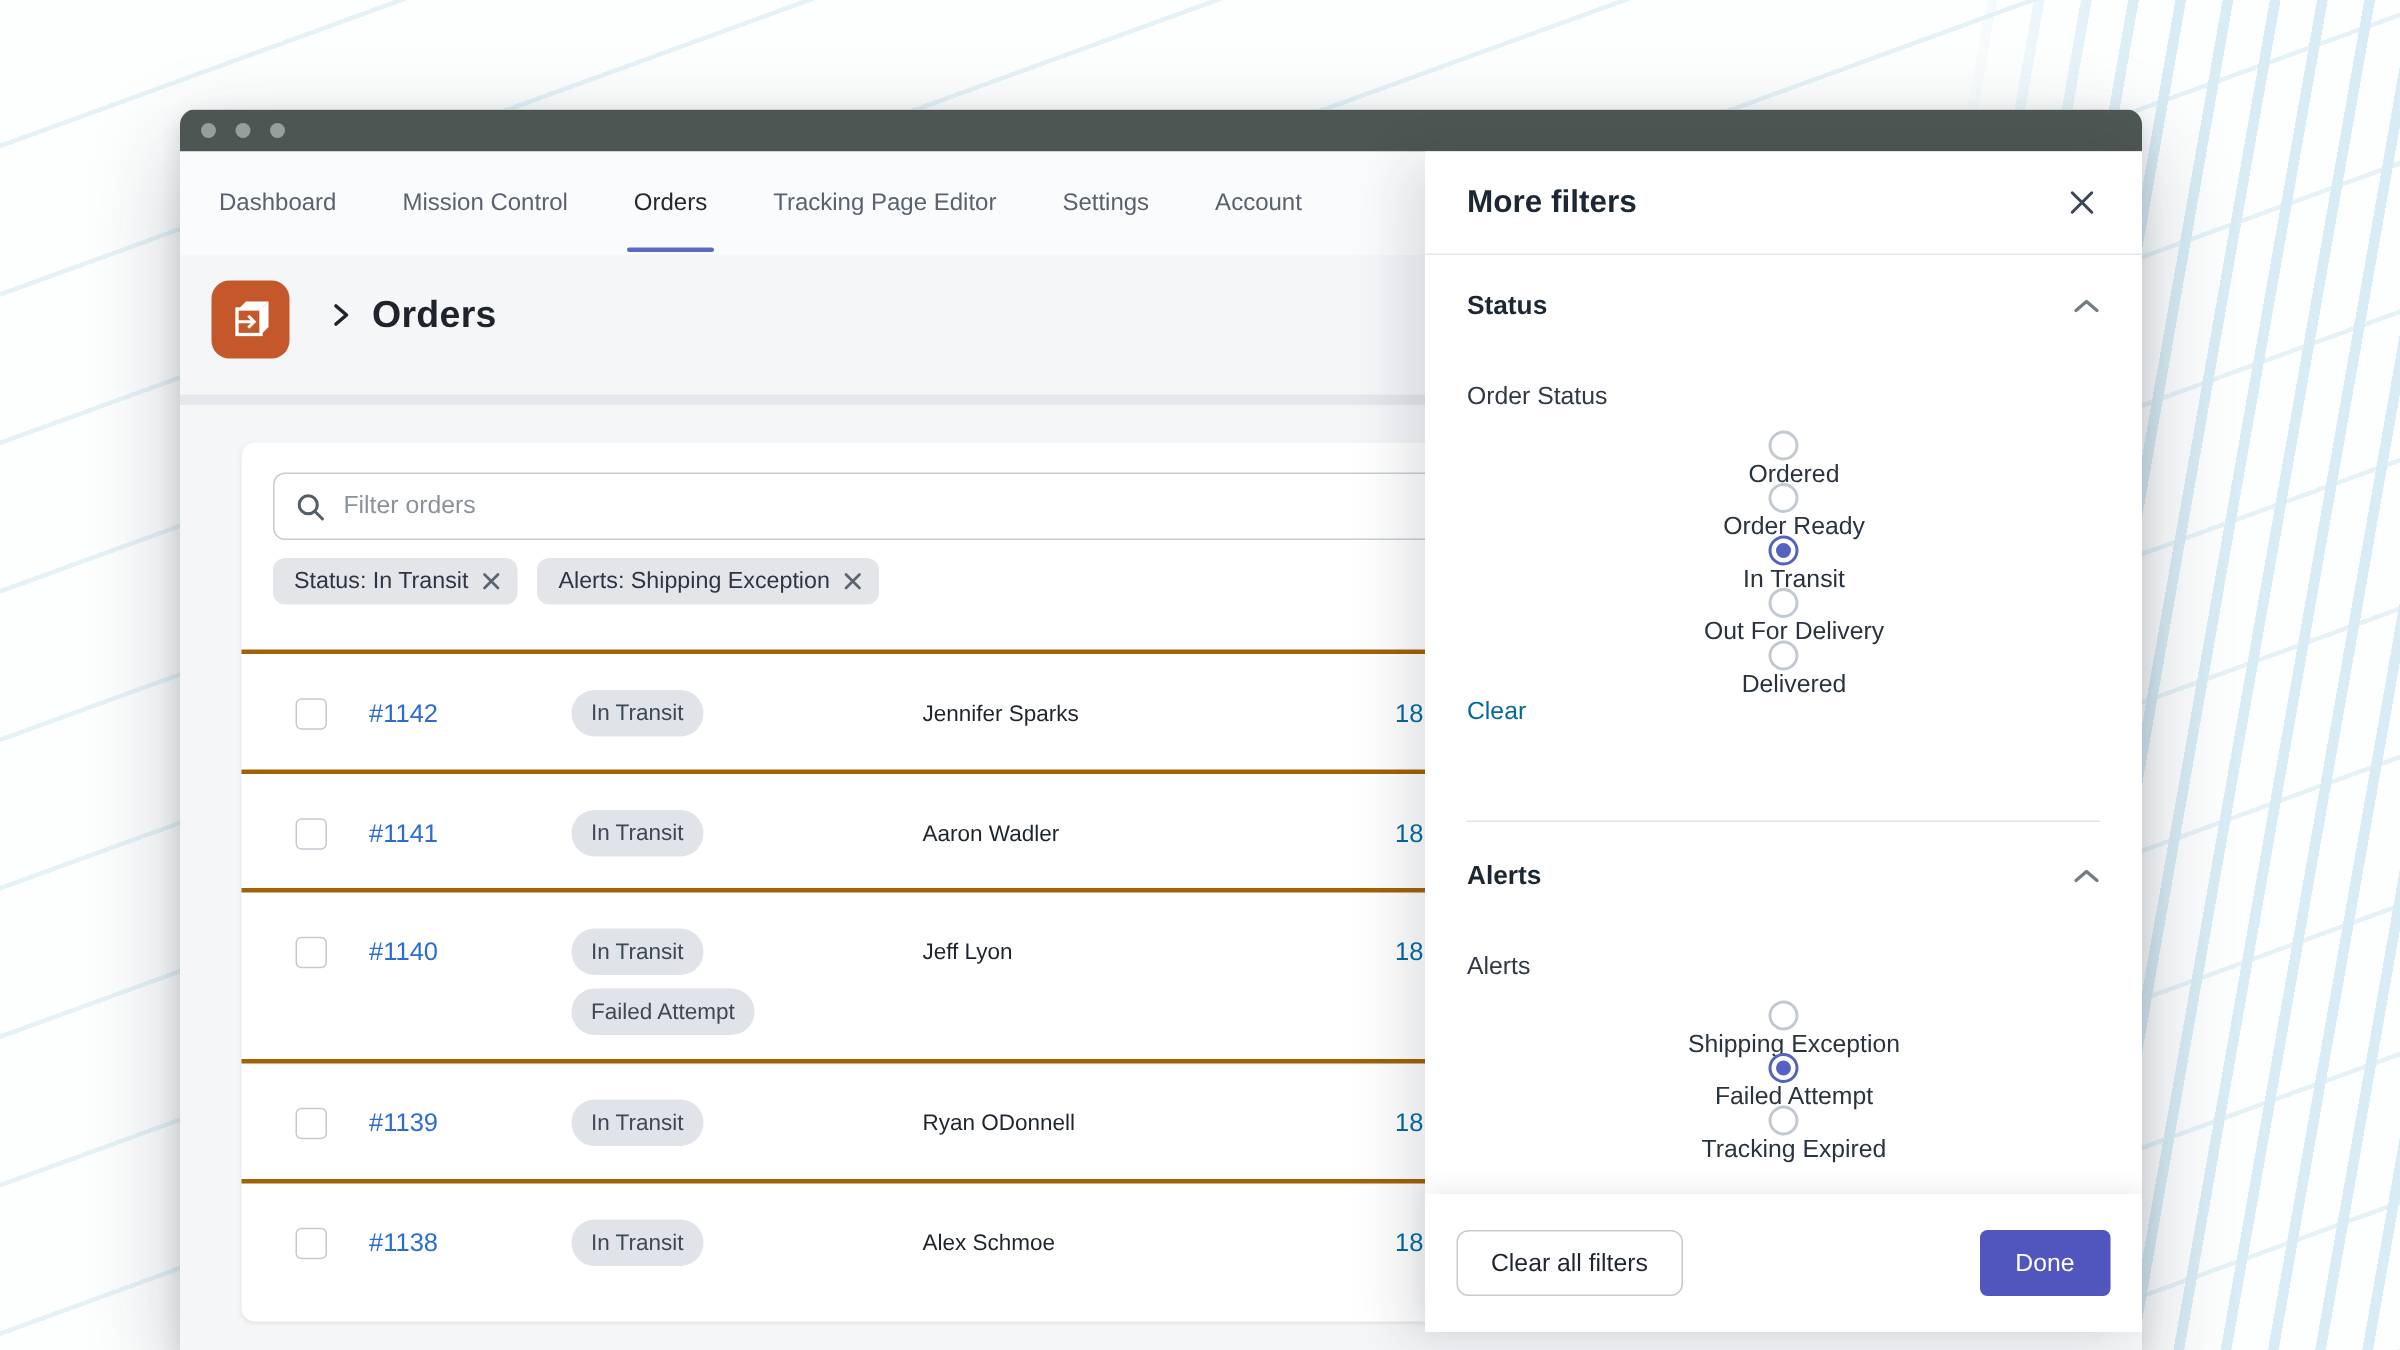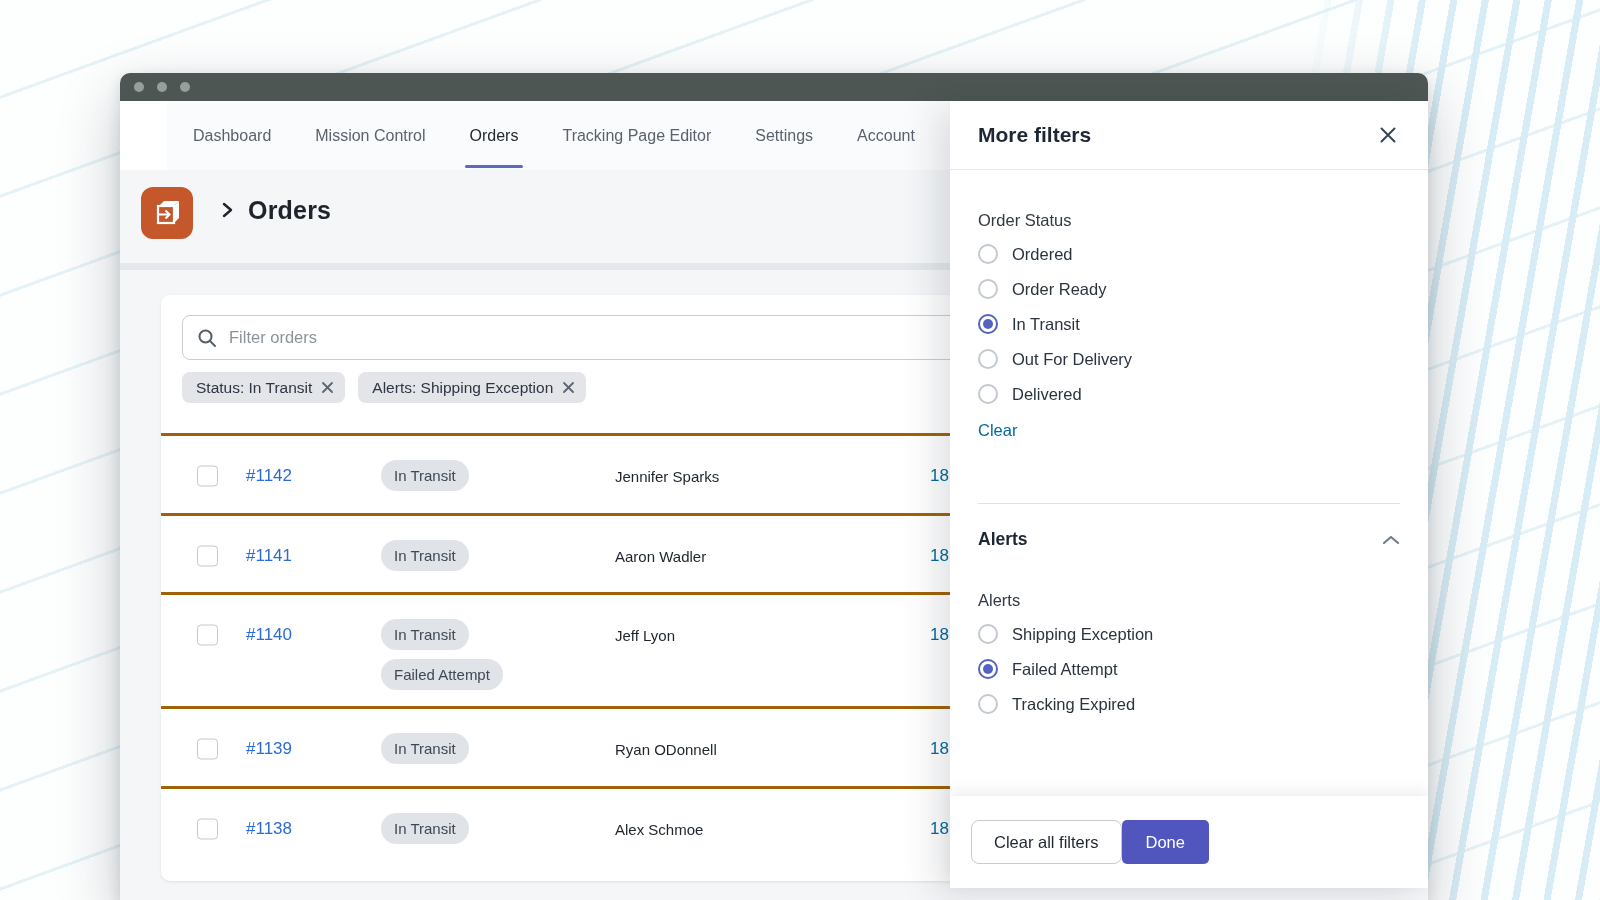--- a/index.html
+++ b/index.html
@@ -32,21 +32,21 @@
   }
   .titlebar {
     position:absolute; top:0; left:0; right:0; height:28px;
     background:#4d5652; display:flex; align-items:center; padding-left:14px; gap:13px;
   }
   .titlebar .dot { width:10px; height:10px; border-radius:50%; background:#95a09b; }
 
   
   .navbar {
     position:absolute; top:28px; left:0; right:0; height:69px;
-    background:#fafbfc; display:flex; padding-left:26px; gap:44px;margin-left:47px;
+    background:#fafbfc; display:flex; padding-left:26px; gap:44px;
   }
   .nav-item {
     position:relative; height:100%; display:flex; align-items:center;
     font-size:16px; color:#5a636d; cursor:pointer; white-space:nowrap;
   }
   .nav-item.active { color:#232930; }
   .nav-item.active::after {
     content:""; position:absolute; left:-5px; right:-5px; bottom:2px; height:3px;
     background:#5c6ac4; border-radius:2px;
   }
@@ -121,36 +121,36 @@
   .panel-title { font-size:21px; font-weight:600; color:#1d2734; }
   .icon-btn { background:none; border:none; cursor:pointer; display:flex; padding:4px; }
   .panel-body { position:absolute; top:69px; left:0; right:0; bottom:92px; padding:0 28px; overflow:hidden; }
   .section-head {
     display:flex; align-items:center; justify-content:space-between; cursor:pointer;
   }
   .section-head.status { margin-top:23px; }
   .section-head.alerts { margin-top:25px; }
   .section-title { font-size:17.5px; font-weight:700; color:#1c2733; }
   .group-label { margin-top:41px; font-size:16.5px; color:#303945; }
-  .option { display:flex; align-items:center; margin-top:13px; height:22px; cursor:pointer; }
+  .option { display:flex; align-items:center; margin-top:13px; height:22px; cursor:pointer;flex-direction:column; }
   .option:first-of-type { margin-top:13px; }
   .radio {
     width:20px; height:20px; border-radius:50%; border:2px solid #c3c9d0; background:#fff;
     display:flex; align-items:center; justify-content:center; flex:none;
   }
   .option.selected .radio { border-color:#5463c1; }
   .radio .dot { width:10px; height:10px; border-radius:50%; background:transparent; }
   .option.selected .radio .dot { background:#5463c1; }
   .option-label { margin-left:14px; font-size:16.5px; color:#2a3340; }
   .clear-link { margin-top:16px; font-size:16.5px; color:#0369a1; cursor:pointer; display:inline-block; }
   .section-divider { margin-top:63px; height:1px; background:#dfe3e7; }
   .panel-footer {
     position:absolute; bottom:0; left:0; right:0; height:92px; background:#fff;
     box-shadow:0 -5px 14px rgba(0,0,0,.07); padding:24px 21px 0 21px;
-    display:flex; align-items:flex-start;
+    display:flex; justify-content:space-between; align-items:flex-start;
   }
   .btn-secondary {
     height:44px; background:#fff; border:1px solid #c6cbd2; border-radius:8px;
     padding:0 22px; font-size:16.5px; color:#1f2630; cursor:pointer;
     font-family:"Liberation Sans", sans-serif;
   }
   .btn-primary {
     height:44px; background:#5056bd; border:none; border-radius:5px; padding:0 24px;
     font-size:16.5px; color:#fff; cursor:pointer; font-family:"Liberation Sans", sans-serif;
   }
@@ -294,20 +294,28 @@
       <button class="icon-btn">
         <svg width="20" height="20" viewBox="0 0 20 20">
             <path d="M3.5 3.5 L16.5 16.5 M16.5 3.5 L3.5 16.5" stroke="#3a4556" stroke-width="2" stroke-linecap="round"></path>
           </svg>
       </button>
     </div>
 
     <div class="panel-body">
 
       
+      <div class="section-head status">
+        <span class="section-title">Status</span>
+        <span style="display:flex;">
+          <svg width="18" height="12" viewBox="0 0 18 12">
+              <polyline points="2,9 9,3 16,9" fill="none" stroke="#737d8a" stroke-width="2.2" stroke-linecap="round" stroke-linejoin="round"></polyline>
+            </svg>
+        </span>
+      </div>
 
       <div class="group-label">Order Status</div>
 
       <label class="option">
         <span class="radio">
             <span class="dot"></span>
           </span>
         <span class="option-label">Ordered</span>
       </label>
       <label class="option">

